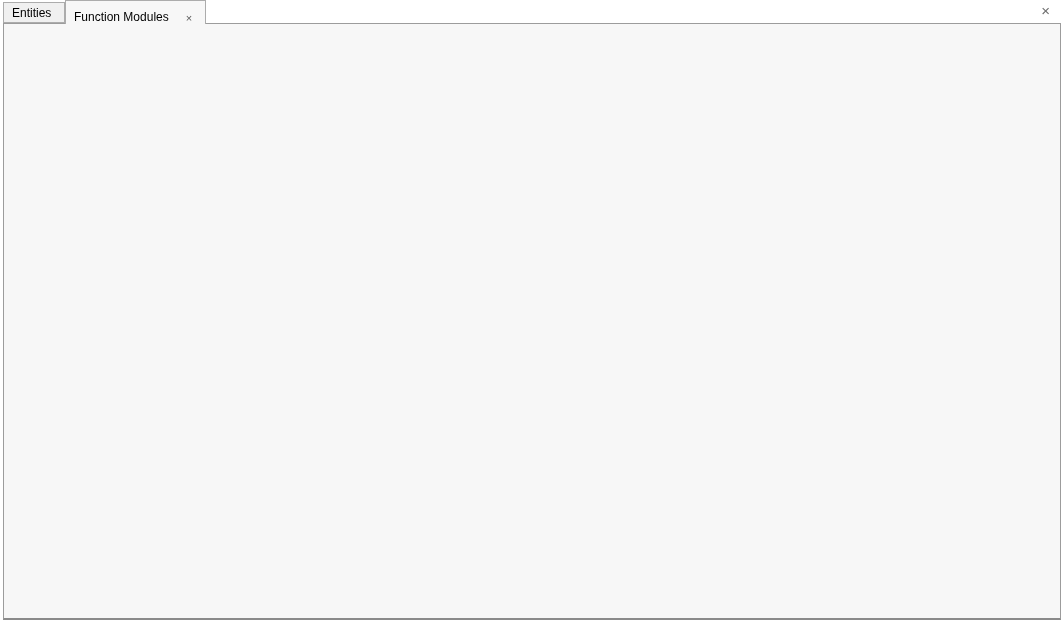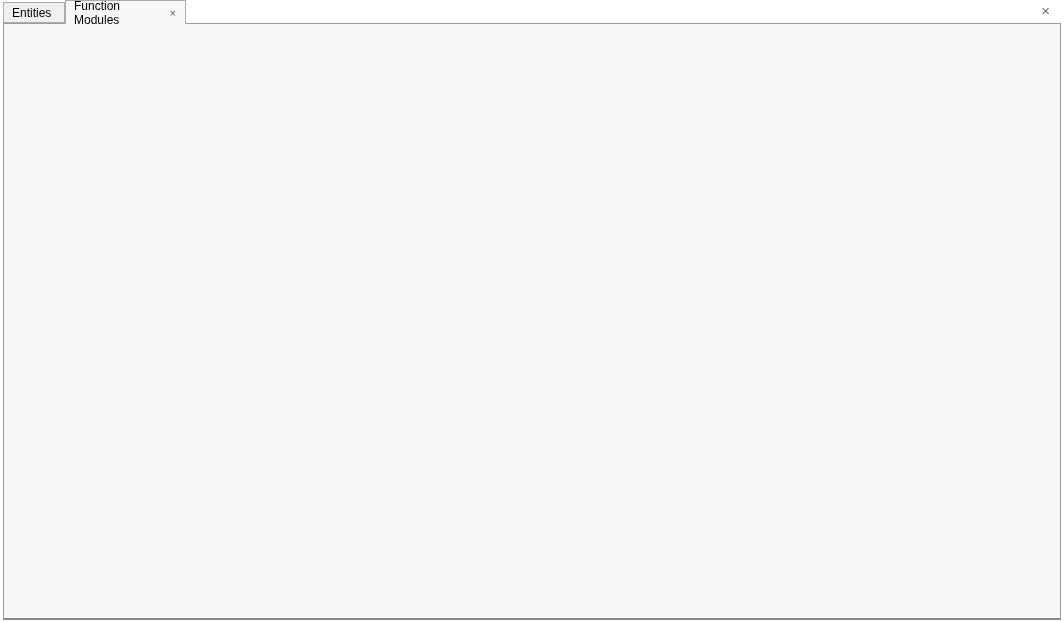--- a/index.html
+++ b/index.html
@@ -82,21 +82,21 @@
 </head>
 <body>
 
 <div class="window">
 
   <div class="tabbar">
     <div class="tab" style="left:3px; width:62px;">
       <span>Entities</span>
       <span class="tab-close">×</span>
     </div>
-    <div class="tab active" style="left:65px; width:121px;">
+    <div class="tab active" style="left:65px; width:141px;align-items:flex-end;">
       <span>Function Modules</span>
       <span class="tab-close">×</span>
     </div>
     <span class="win-close">×</span>
   </div>
 
   <div class="panel"></div>
 
   <div class="group" style="left:10px; top:47px; width:1043px; height:338px;">
     <span class="group-label">Customer Function Modules</span>

